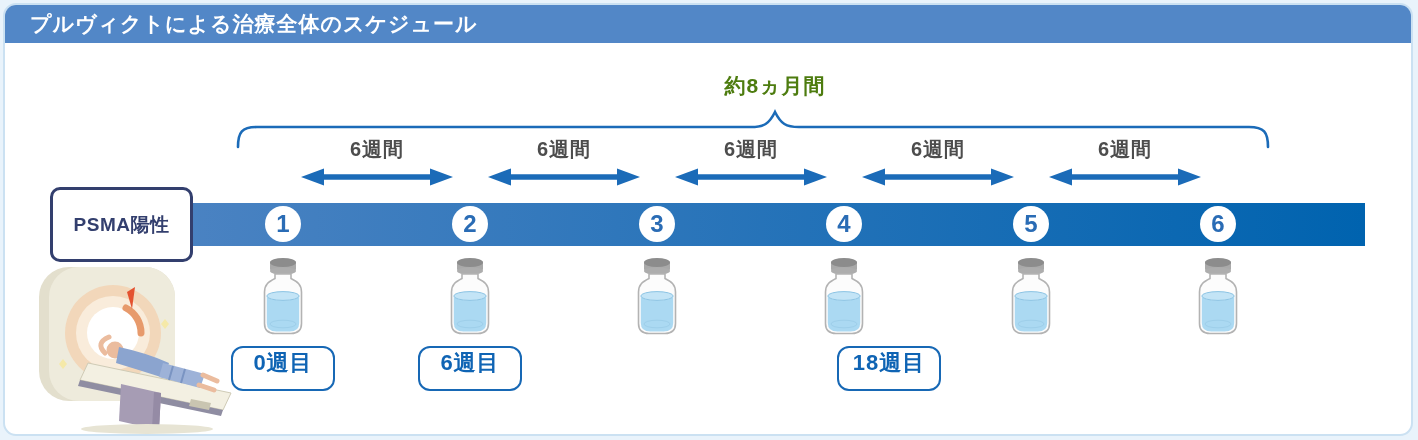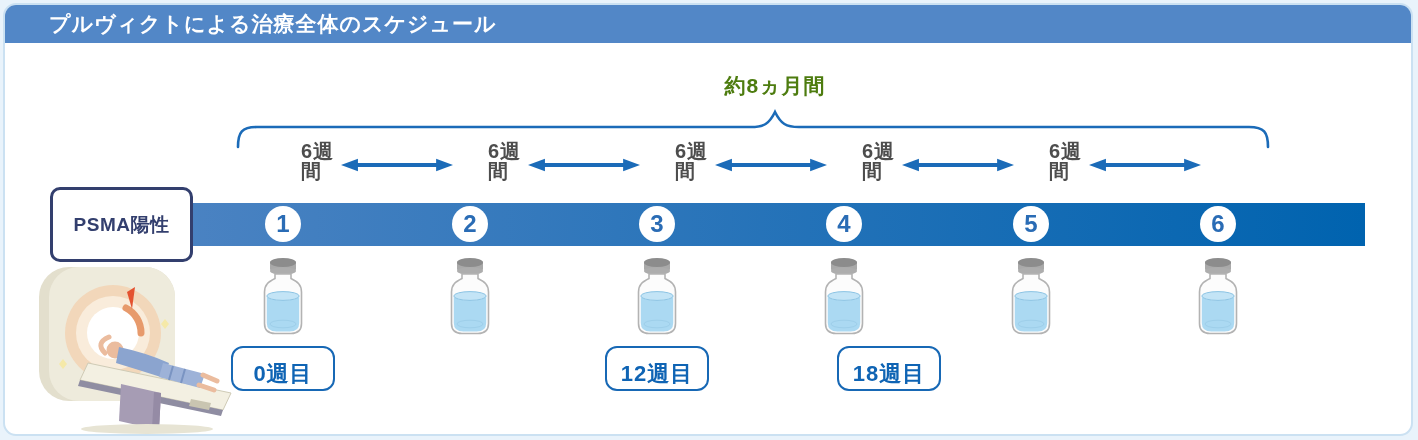--- a/index.html
+++ b/index.html
@@ -13,31 +13,31 @@
     background:#FFFFFF;border:2px solid #CBE1F2;border-radius:13px;
     box-sizing:border-box;
   }
   .header-bar{
     position:absolute;left:0;top:0;width:100%;height:38px;
     background:#5287C7;border-radius:11px 11px 0 0;
     display:flex;align-items:center;
   }
   .page-title{
     color:#FFFFFF;font-size:21px;font-weight:bold;
-    padding-left:25px;letter-spacing:1px;white-space:nowrap;margin-left:19px;
+    padding-left:25px;letter-spacing:1px;white-space:nowrap;
   }
   .duration-label{
     position:absolute;left:670px;top:67px;width:200px;
     text-align:center;font-size:21px;font-weight:600;color:#4d7c0f;
     letter-spacing:1px;
   }
   .brace{position:absolute;left:228px;top:102px;}
   .interval{
     position:absolute;top:134px;width:152px;height:52px;
-    display:flex;flex-direction:row;align-items:center;
+    display:flex;flex-direction:column;align-items:center;
   }
   .interval-label{
     font-size:20px;font-weight:600;color:#4D4D4D;line-height:1;
     margin-bottom:9px;letter-spacing:1px;
   }
   .timeline-bar{
     position:absolute;left:120px;top:198px;width:1240px;height:43px;
     background:linear-gradient(to right,#4E84C3,#0063AF);
   }
   .dose-circle{
@@ -54,21 +54,21 @@
   .psma-box span{
     color:#333F6E;font-size:19px;font-weight:bold;line-height:1.35;
     letter-spacing:0.5px;white-space:nowrap;
   }
   .scanner{position:absolute;left:28px;top:258px;z-index:4;}
   .vial{position:absolute;top:252px;width:52px;height:78px;z-index:2;}
   .week-box{
     position:absolute;top:341px;width:104px;height:45px;
     background:#FFFFFF;border:2.5px solid #1768B5;border-radius:12px;
     box-sizing:border-box;
-    display:flex;align-items:flex-end;justify-content:center;
+    display:flex;align-items:flex-start;justify-content:center;
   }
   .week-box span{
     color:#0F64B4;font-size:22px;font-weight:bold;letter-spacing:1px;white-space:nowrap;
   }
 </style>
 </head>
 <body>
 
 <div class="card">
 
@@ -222,20 +222,20 @@
       <ellipse cx="26" cy="14" rx="13" ry="3.8" fill="#ADADAD"></ellipse>
     <path d="M18,17 V21.5 C11.5,24.8 7.5,27.5 7.5,35 V66.5 q0,10 10.5,10 h16 q10.5,0 10.5,-10 V35 C44.5,27.5 40.5,24.8 34,21.5 V17 Z" fill="#FCFCFC" stroke="#B3B3B3" stroke-width="1.6"></path>
     <path d="M9.8,39 V66 q0,8.6 9.6,8.6 h13.2 q9.6,0 9.6,-8.6 V39 a16.1,4.4 0 0 1 -32.4,0 Z" fill="#ABD9F2"></path>
     <ellipse cx="26" cy="39" rx="16.2" ry="4.4" fill="#C3E4F6" stroke="#8CC4E4" stroke-width="1"></ellipse>
     <ellipse cx="26" cy="67" rx="13" ry="3.8" fill="none" stroke="#9ECFEA" stroke-width="1"></ellipse>
   </svg>
 
   <div class="week-box" style="left:226px">
       <span>0週目</span>
     </div>
-  <div class="week-box" style="left:600px">
-      <span>12週目</span>
+  <div class="week-box" style="left:413px">
+      <span>6週目</span>
     </div>
   <div class="week-box" style="left:832px">
       <span>18週目</span>
     </div>
 
 </div>
 
 </body></html>

